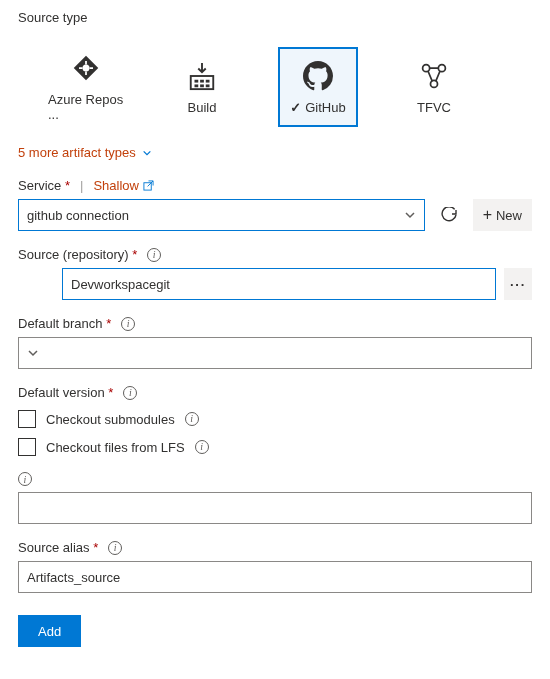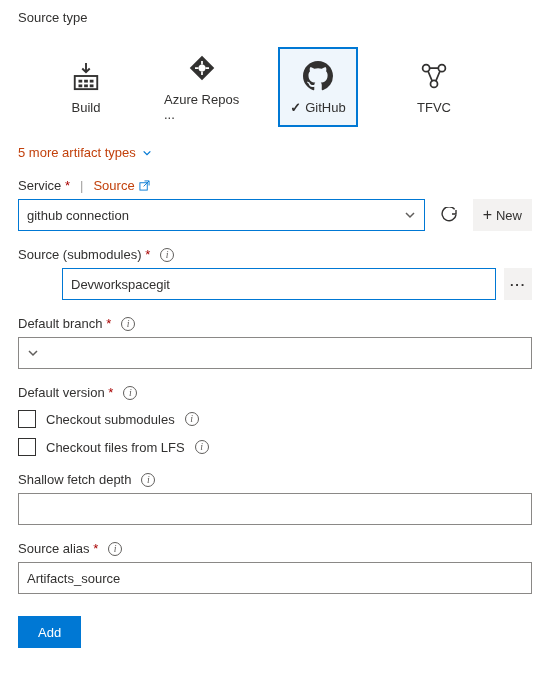--- a/index.html
+++ b/index.html
@@ -80,43 +80,43 @@
 <body>
 
 
 
 
 <div class="section-label">Source type</div>
 
 <div class="source-tiles">
   <div class="tile">
     <span class="tile-icon">
+      <svg viewBox="0 0 32 32" width="28" height="28">
+          <path d="M16 2 L30 16 L16 30 L2 16 Z" fill="#323130"></path>
+          <circle cx="16" cy="16" r="4" fill="#fff"></circle>
+          <path d="M16 8 v4 M16 20 v4 M8 16 h4 M20 16 h4" stroke="#fff" stroke-width="2"></path>
+        </svg>
+    </span>
+    <span class="tile-label">Azure Repos ...</span>
+  </div>
+  <div class="tile">
+    <span class="tile-icon">
       <svg viewBox="0 0 32 32" width="30" height="30">
           <rect x="4" y="16" width="24" height="14" fill="none" stroke="#323130" stroke-width="2"></rect>
           <rect x="8" y="20" width="4" height="3" fill="#323130"></rect>
           <rect x="14" y="20" width="4" height="3" fill="#323130"></rect>
           <rect x="20" y="20" width="4" height="3" fill="#323130"></rect>
           <rect x="8" y="25" width="4" height="3" fill="#323130"></rect>
           <rect x="14" y="25" width="4" height="3" fill="#323130"></rect>
           <rect x="20" y="25" width="4" height="3" fill="#323130"></rect>
           <path d="M16 2 v10 M12 8 l4 4 l4 -4" fill="none" stroke="#323130" stroke-width="2"></path>
         </svg>
     </span>
     <span class="tile-label">Build</span>
   </div>
-  <div class="tile">
-    <span class="tile-icon">
-      <svg viewBox="0 0 32 32" width="28" height="28">
-          <path d="M16 2 L30 16 L16 30 L2 16 Z" fill="#323130"></path>
-          <circle cx="16" cy="16" r="4" fill="#fff"></circle>
-          <path d="M16 8 v4 M16 20 v4 M8 16 h4 M20 16 h4" stroke="#fff" stroke-width="2"></path>
-        </svg>
-    </span>
-    <span class="tile-label">Azure Repos ...</span>
-  </div>
   <div class="tile selected">
     <span class="tile-icon">
       <svg viewBox="0 0 16 16" width="30" height="30">
           <path fill="#323130" d="M8 0C3.58 0 0 3.58 0 8c0 3.54 2.29 6.53 5.47 7.59.4.07.55-.17.55-.38 0-.19-.01-.82-.01-1.49-2.01.37-2.53-.49-2.69-.94-.09-.23-.48-.94-.82-1.13-.28-.15-.68-.52-.01-.53.63-.01 1.08.58 1.23.82.72 1.21 1.87.87 2.33.66.07-.52.28-.87.51-1.07-1.78-.2-3.64-.89-3.64-3.95 0-.87.31-1.59.82-2.15-.08-.2-.36-1.02.08-2.12 0 0 .67-.21 2.2.82.64-.18 1.32-.27 2-.27.68 0 1.36.09 2 .27 1.53-1.04 2.2-.82 2.2-.82.44 1.1.16 1.92.08 2.12.51.56.82 1.27.82 2.15 0 3.07-1.87 3.75-3.65 3.95.29.25.54.73.54 1.48 0 1.07-.01 1.93-.01 2.2 0 .21.15.46.55.38A8.013 8.013 0 0016 8c0-4.42-3.58-8-8-8z"></path>
         </svg>
     </span>
     <span class="tile-label">
       <span class="check">✓</span>
       <span>GitHub</span>
     </span>
@@ -144,21 +144,21 @@
 
 
 <div class="field-row">
   <div class="field-label">
     <span>
       <span>Service</span>
       <span class="required"> *</span>
     </span>
     <span class="sep">|</span>
     <span class="link" style="display:inline-flex;align-items:center;gap:4px;">
-      <span>Source</span>
+      <span>Shallow</span>
       <svg class="manage-icon" viewBox="0 0 12 12">
           <rect x="1" y="3" width="8" height="8" fill="none" stroke="#0078d4" stroke-width="1"></rect>
           <path d="M6 1 h5 v5 M11 1 L5 7" fill="none" stroke="#0078d4" stroke-width="1"></path>
         </svg>
     </span>
   </div>
   <div class="control-row">
     <div class="dropdown focused">
       <span>github connection</span>
       <svg class="chev" viewBox="0 0 12 12">
@@ -175,21 +175,21 @@
       <span class="plus">+</span>
       <span>New</span>
     </div>
   </div>
 </div>
 
 
 <div class="field-row">
   <div class="field-label">
     <span>
-      <span>Source (submodules)</span>
+      <span>Source (repository)</span>
       <span class="required"> *</span>
     </span>
     <span class="info-icon">i</span>
   </div>
   <div class="textbox-wrap">
     <input class="textbox focused" value="Devworkspacegit" style="">
     <div class="dots-btn">
       <span>···</span>
     </div>
   </div>
@@ -233,21 +233,20 @@
     <div class="checkbox-label">
       <span>Checkout files from LFS</span>
       <span class="info-icon">i</span>
     </div>
   </div>
 </div>
 
 
 <div class="field-row">
   <div class="field-label">
-    <span>Shallow fetch depth</span>
     <span class="info-icon">i</span>
   </div>
   <input class="textbox" value="" style="">
 </div>
 
 
 <div class="field-row">
   <div class="field-label">
     <span>
       <span>Source alias</span>

